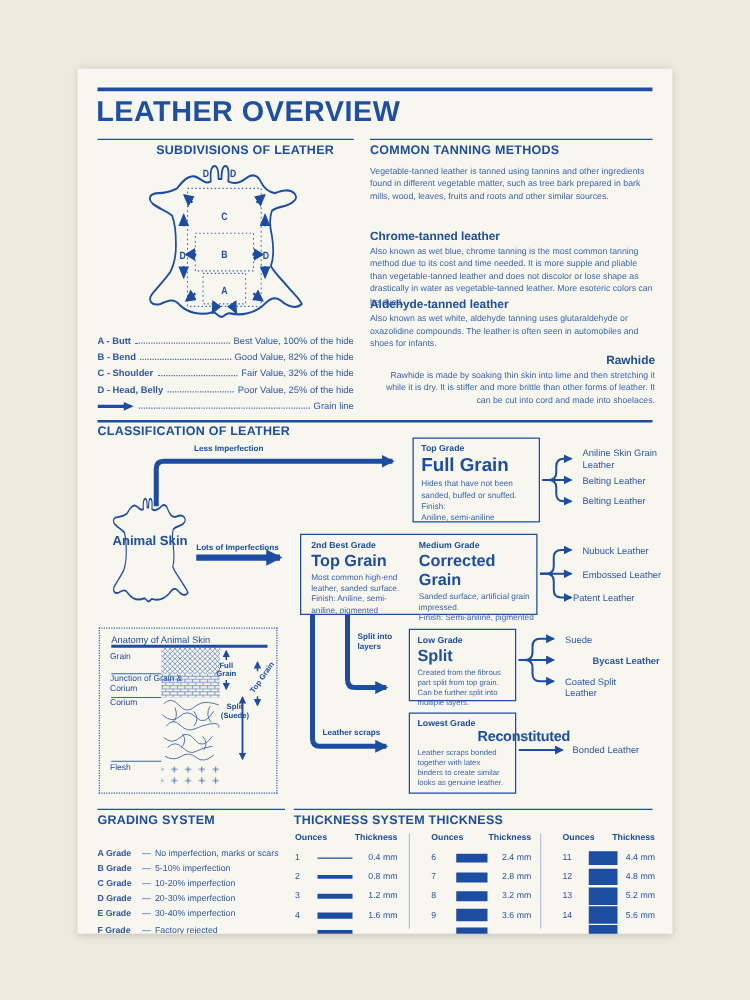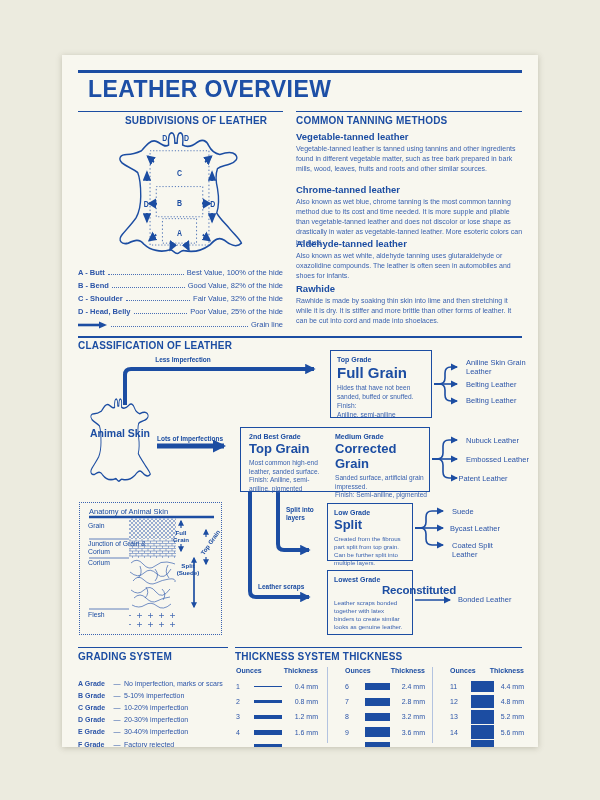--- a/index.html
+++ b/index.html
@@ -40,21 +40,21 @@
   svg{display:block;}
   .rot{transform:rotate(-55deg);transform-origin:left top;white-space:nowrap;}
   .anat-box{border:1px dotted #3b63b0;box-sizing:border-box;}
 </style>
 </head>
 <body>
 
 <div class="page">
 
   <div class="abs rule" style="left:16px;top:15px;width:444px;height:2.5px;"></div>
-  <div class="abs title" style="left:26px;top:21px;">LEATHER OVERVIEW</div>
+  <div class="abs title" style="left:15px;top:21px;">LEATHER OVERVIEW</div>
 
   <div class="abs rule" style="left:16px;top:56px;width:205px;height:1.3px;"></div>
   <div class="abs sec-h" style="left:16px;top:60px;margin-left:47px;">SUBDIVISIONS OF LEATHER</div>
 
   <svg class="abs" style="left:40px;top:75px;" width="155" height="132" viewBox="0 0 200 140" preserveAspectRatio="none">
     <defs>
       <marker id="m1" markerWidth="5" markerHeight="5" refX="4" refY="2.5" orient="auto">
           <path d="M0,0L5,2.5L0,5Z" fill="#1c4da2"></path>
         </marker>
     </defs>
@@ -117,32 +117,31 @@
         </svg>
       <span class="leg-dots"></span>
       <span class="leg-val">Grain line</span>
     </div>
   </div>
 
   <div class="abs rule" style="left:234px;top:56px;width:226px;height:1.3px;"></div>
   <div class="abs sec-h" style="left:234px;top:60px;">COMMON TANNING METHODS</div>
 
   <div class="abs" style="left:234px;top:76px;width:228px;">
-    <div class="m-name">Vegetable-tanned leather</div>
     <div class="m-desc">Vegetable-tanned leather is tanned using tannins and other ingredients found in different vegetable matter, such as tree bark prepared in bark mills, wood, leaves, fruits and roots and other similar sources.</div>
   </div>
   <div class="abs" style="left:234px;top:129px;width:228px;">
     <div class="m-name">Chrome-tanned leather</div>
     <div class="m-desc">Also known as wet blue, chrome tanning is the most common tanning method due to its cost and time needed. It is more supple and pliable than vegetable-tanned leather and does not discolor or lose shape as drastically in water as vegetable-tanned leather. More esoteric colors can be dyed.</div>
   </div>
   <div class="abs" style="left:234px;top:183px;width:228px;">
     <div class="m-name">Aldehyde-tanned leather</div>
     <div class="m-desc">Also known as wet white, aldehyde tanning uses glutaraldehyde or oxazolidine compounds. The leather is often seen in automobiles and shoes for infants.</div>
   </div>
-  <div class="abs" style="left:234px;top:228px;width:228px;">
+  <div class="abs" style="left:234px;top:228px;width:228px;text-align:right;">
     <div class="m-name">Rawhide</div>
     <div class="m-desc">Rawhide is made by soaking thin skin into lime and then stretching it while it is dry. It is stiffer and more brittle than other forms of leather. It can be cut into cord and made into shoelaces.</div>
   </div>
 
   <div class="abs rule" style="left:16px;top:281px;width:444px;height:1.5px;"></div>
   <div class="abs sec-h" style="left:16px;top:285px;">CLASSIFICATION OF LEATHER</div>
 
   <svg class="abs" style="left:0;top:0;" width="476" height="692">
     <defs>
       <marker id="a1" markerWidth="4.5" markerHeight="4.5" refX="3.8" refY="2.25" orient="auto">
@@ -216,21 +215,21 @@
   <div class="abs out" style="left:404px;top:400px;width:66px;">Embossed Leather</div>
   <div class="abs out" style="left:388px;top:419px;width:66px;text-align:center;">Patent Leather</div>
 
   <div class="fbox" style="left:265px;top:448px;width:86px;height:58px;">
     <div class="fgrade">Low Grade</div>
     <div class="fname" style="font-size:13px;">Split</div>
     <div class="fdesc" style="font-size:6.2px;">Created from the fibrous part split from top grain.
 Can be further split into multiple layers.</div>
   </div>
   <div class="abs out" style="left:390px;top:452px;width:56px;">Suede</div>
-  <div class="abs out" style="left:388px;top:469px;width:56px;">Bycast Leather</div>
+  <div class="abs out" style="left:412px;top:469px;width:56px;font-weight:bold;">Bycast Leather</div>
   <div class="abs out" style="left:390px;top:486px;width:50px;">Coated Split Leather</div>
 
   <div class="fbox" style="left:265px;top:515px;width:86px;height:65px;">
     <div class="fgrade">Lowest Grade</div>
     <div class="fname" style="font-size:11.5px;letter-spacing:-.2px;padding-left:48px;">Reconstituted</div>
     <div class="fdesc" style="font-size:6.2px;">Leather scraps bonded together with latex binders to create similar looks as genuine leather.</div>
   </div>
   <div class="abs out" style="left:396px;top:540px;width:62px;">Bonded Leather</div>
 
   <div class="abs anat-box" style="left:17px;top:447px;width:143px;height:133px;">

